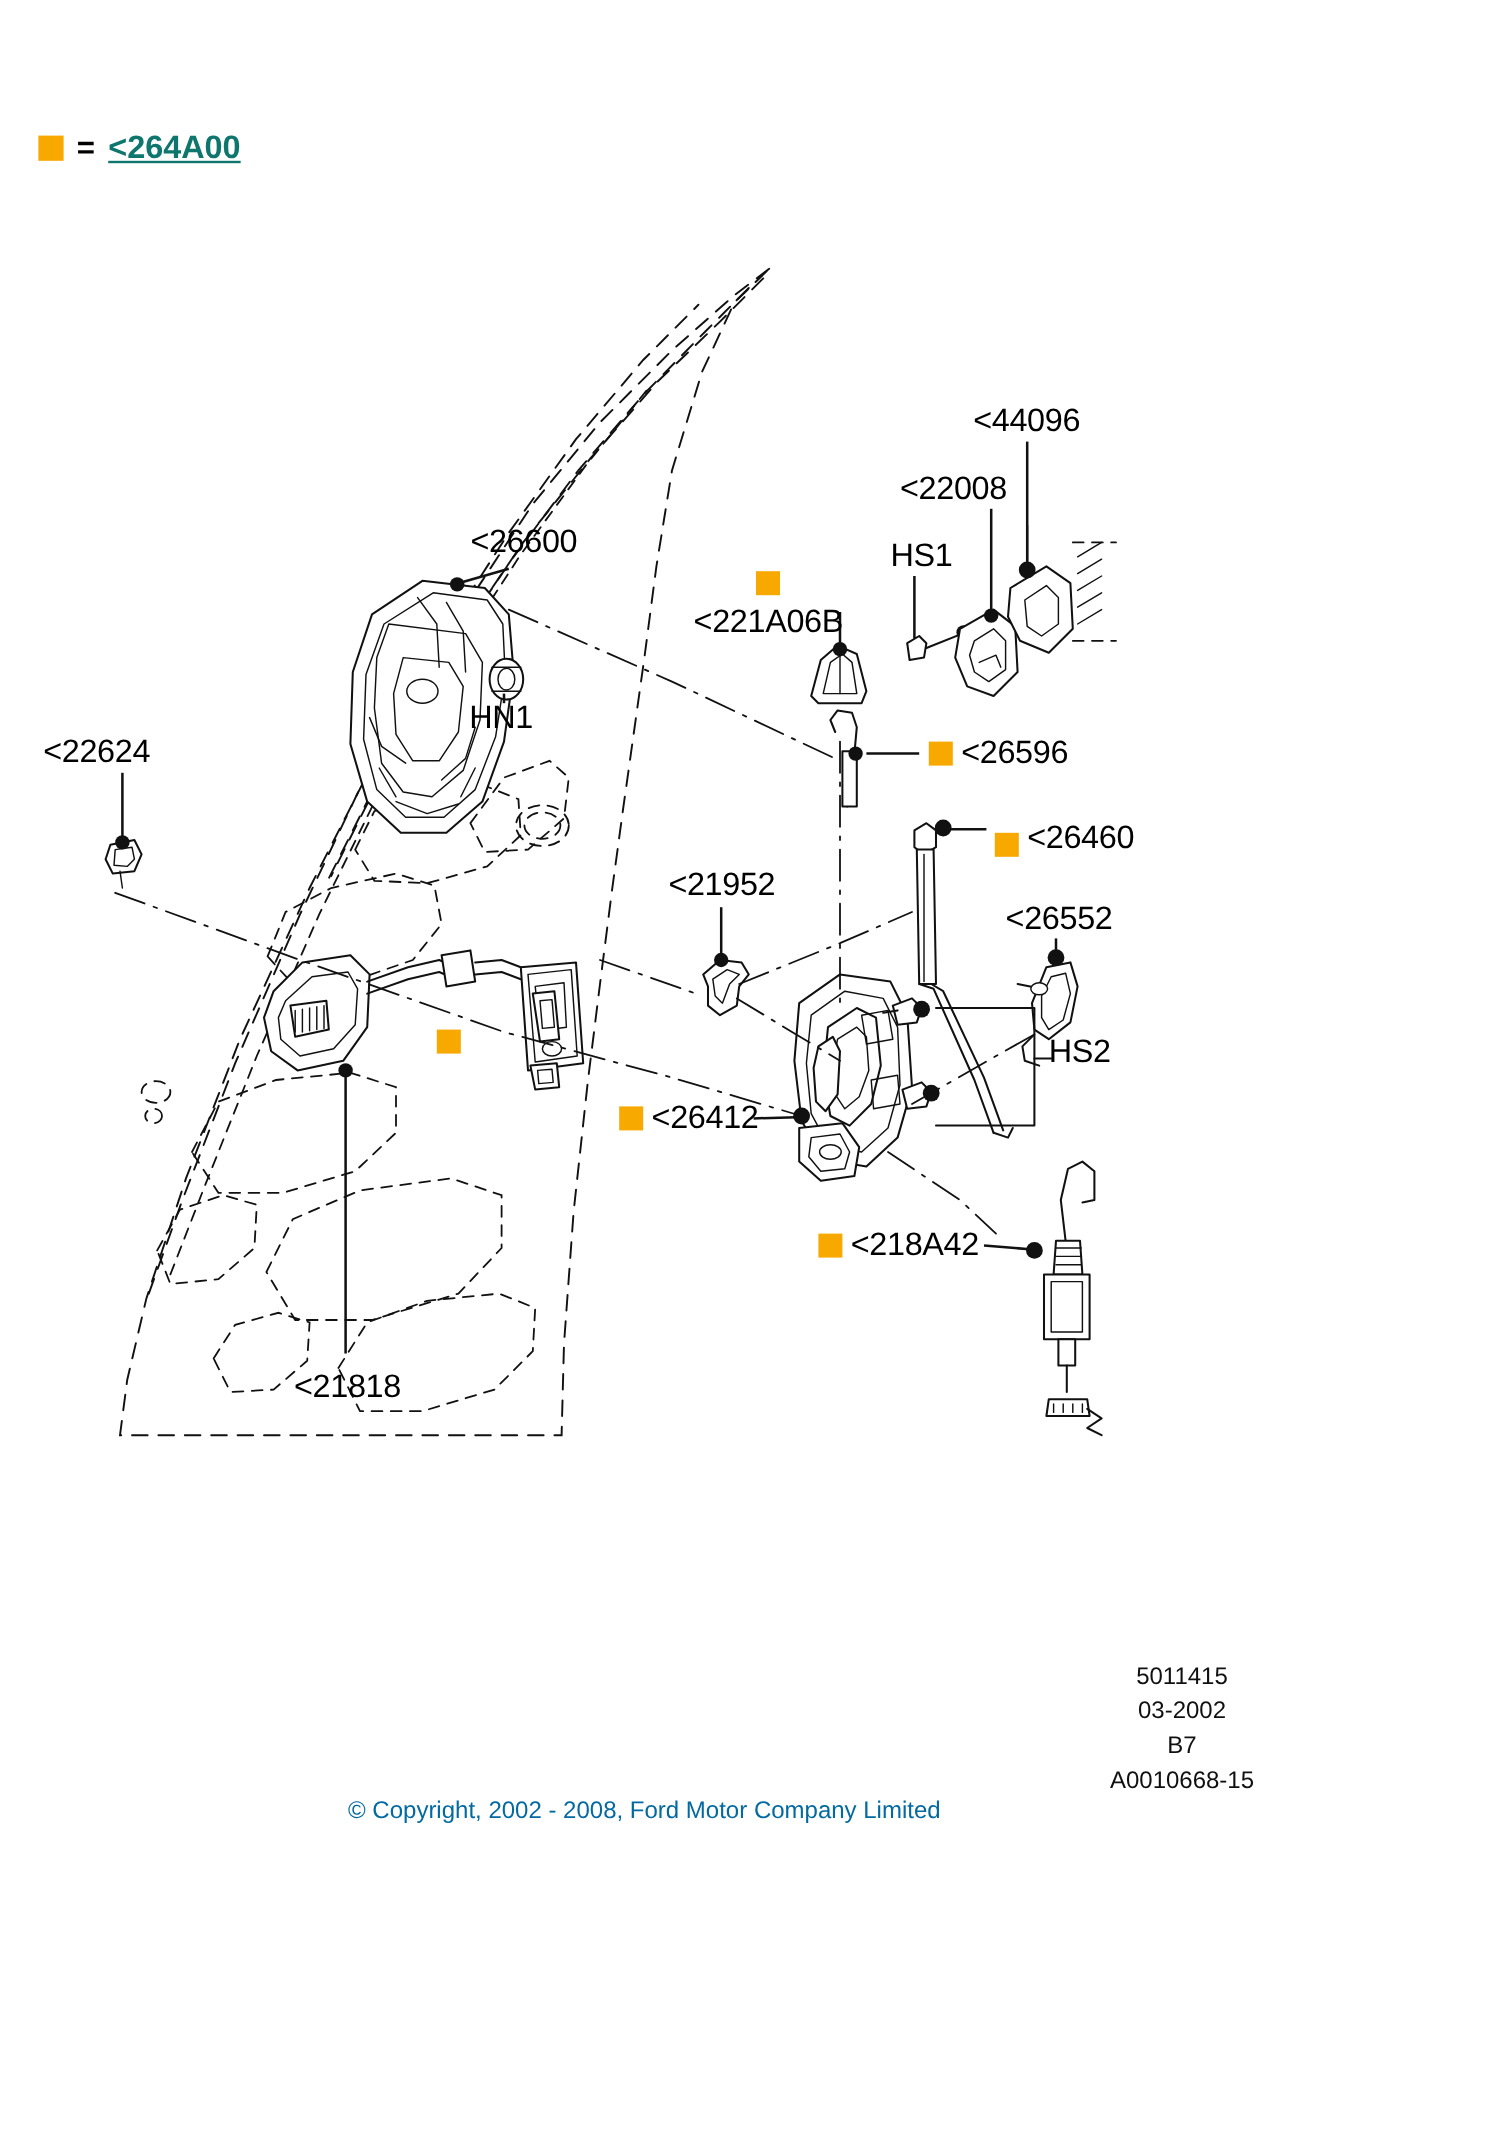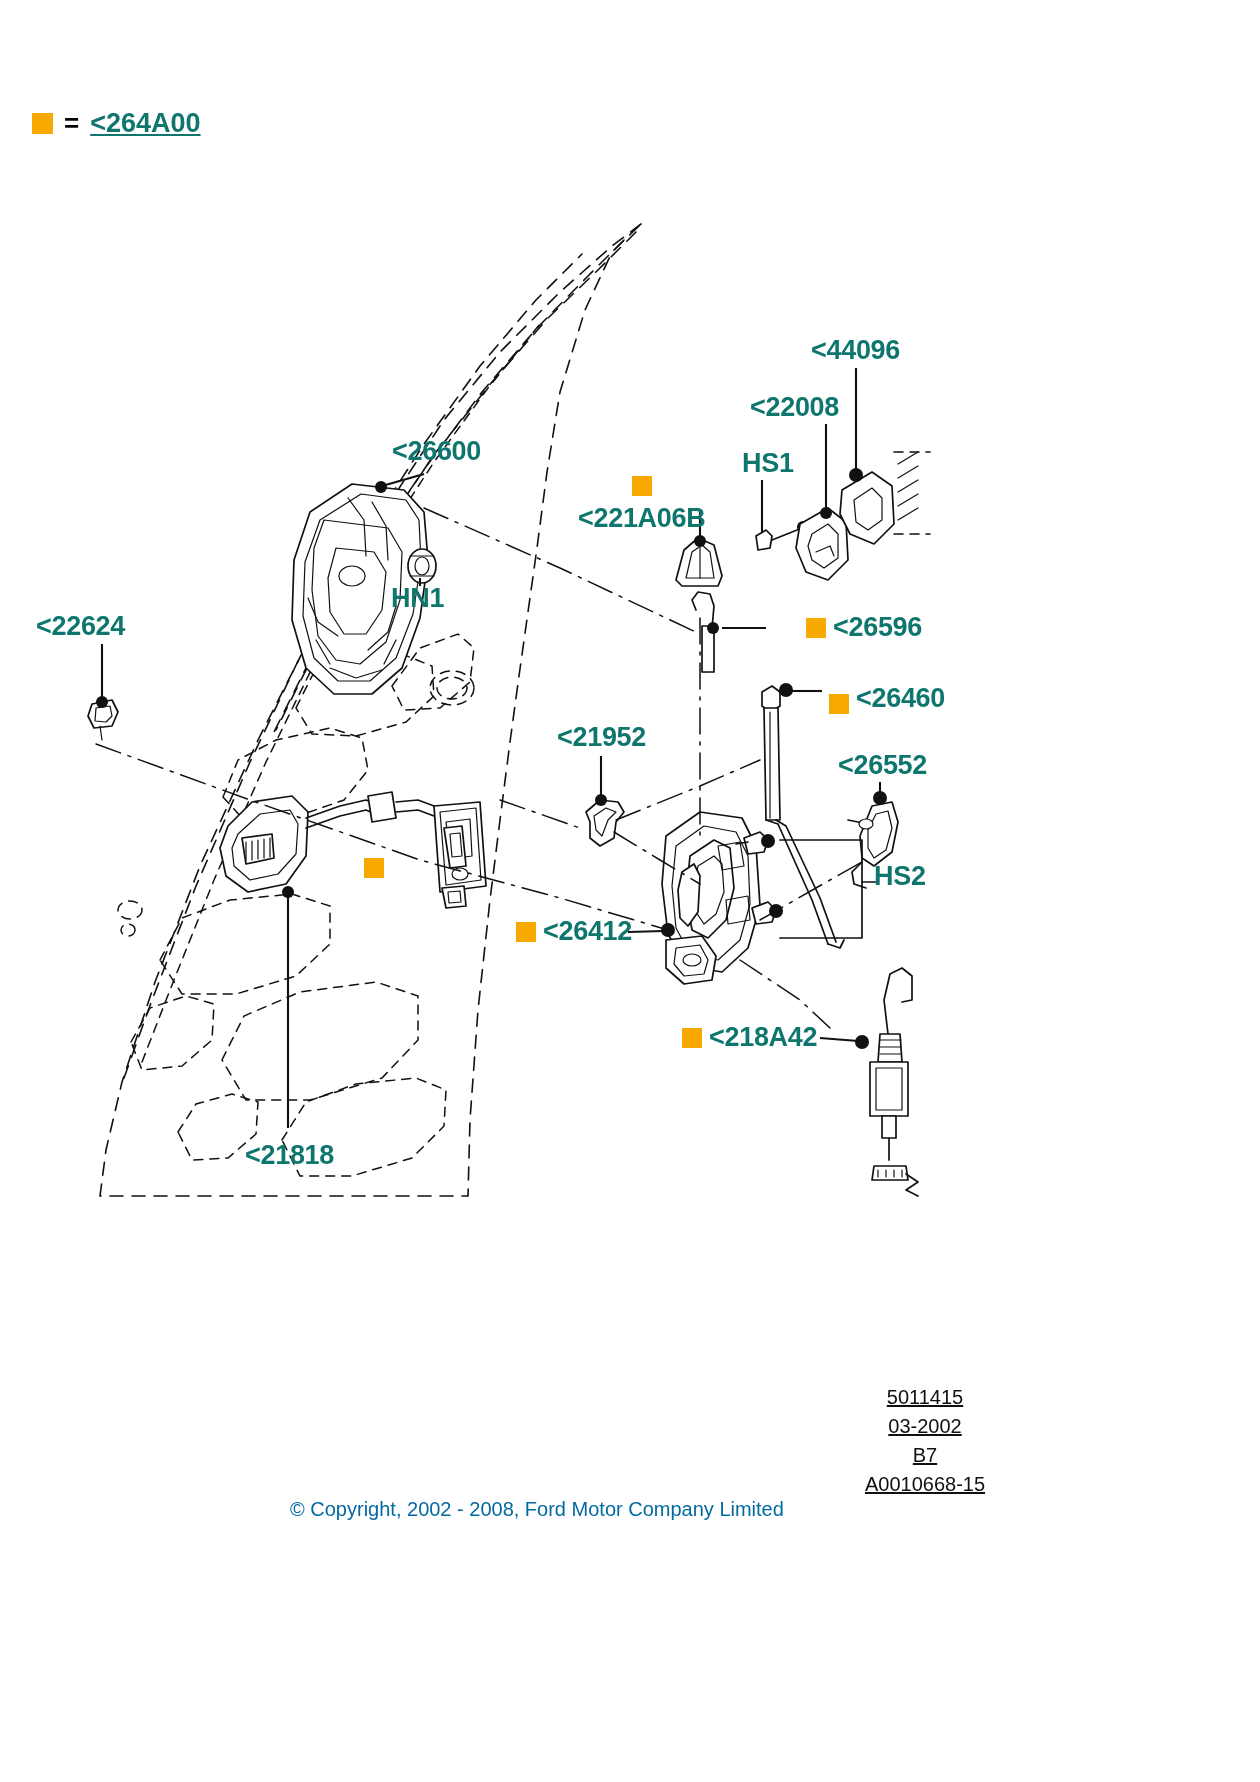--- a/index.html
+++ b/index.html
@@ -18,22 +18,22 @@
     overflow: hidden;
   }
 
   
   .callout {
     position: absolute;
     display: flex;
     align-items: center;
     gap: 7px;
     white-space: nowrap;
-    color: #0f766e;
-    font-weight: bold;
+    color: #000000;
+    font-weight: normal;
     font-size: 27px;
     letter-spacing: -0.3px;
     font-family: "Liberation Sans", sans-serif;
   }
   .callout .sq {
     width: 20px;
     height: 20px;
     background: #f7a900;
     display: inline-block;
     flex: none;
@@ -65,29 +65,28 @@
     position: absolute;
     left: 290px;
     top: 1498px;
     font-size: 20px;
     color: #0369a1;
     font-family: "Liberation Sans", sans-serif;
     white-space: nowrap;
   }
   #meta {
     position: absolute;
-    left: 820px;
+    left: 880px;
     top: 1383px;
     width: 210px;
     text-align: center;
     font-size: 20px;
     color: #101010;
     line-height: 29px;
     font-family: "Liberation Sans", sans-serif;
-    text-decoration: underline;
   }
   #meta div { white-space: nowrap; }
 
   svg.art {
     position: absolute;
     left: 0; top: 0;
     width: 1260px;
     height: 1782px;
     pointer-events: none;
   }
@@ -420,21 +419,21 @@
   </div>
 
   <div class="callout" style="left:750px; top:392px;">
     <span class="txt">&lt;22008</span>
   </div>
 
   <div class="callout" style="left:811px; top:335px;">
     <span class="txt">&lt;44096</span>
   </div>
 
-  <div class="callout" style="left:774px; top:612px;margin-left:32px;">
+  <div class="callout" style="left:774px; top:612px;">
     <span class="sq"></span>
     <span class="txt">&lt;26596</span>
   </div>
 
   <div class="callout" style="left:829px; top:683px;align-items:flex-end;">
     <span class="sq"></span>
     <span class="txt">&lt;26460</span>
   </div>
 
   <div class="callout" style="left:838px; top:750px;text-align:right;">

